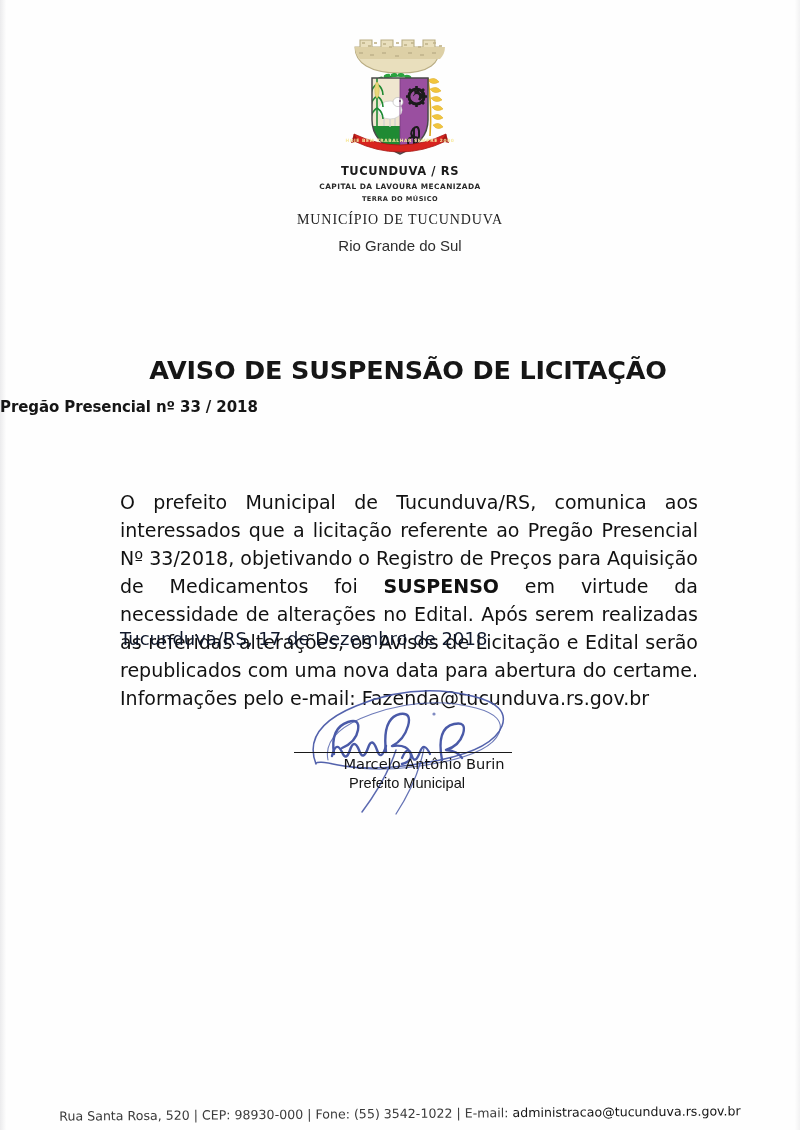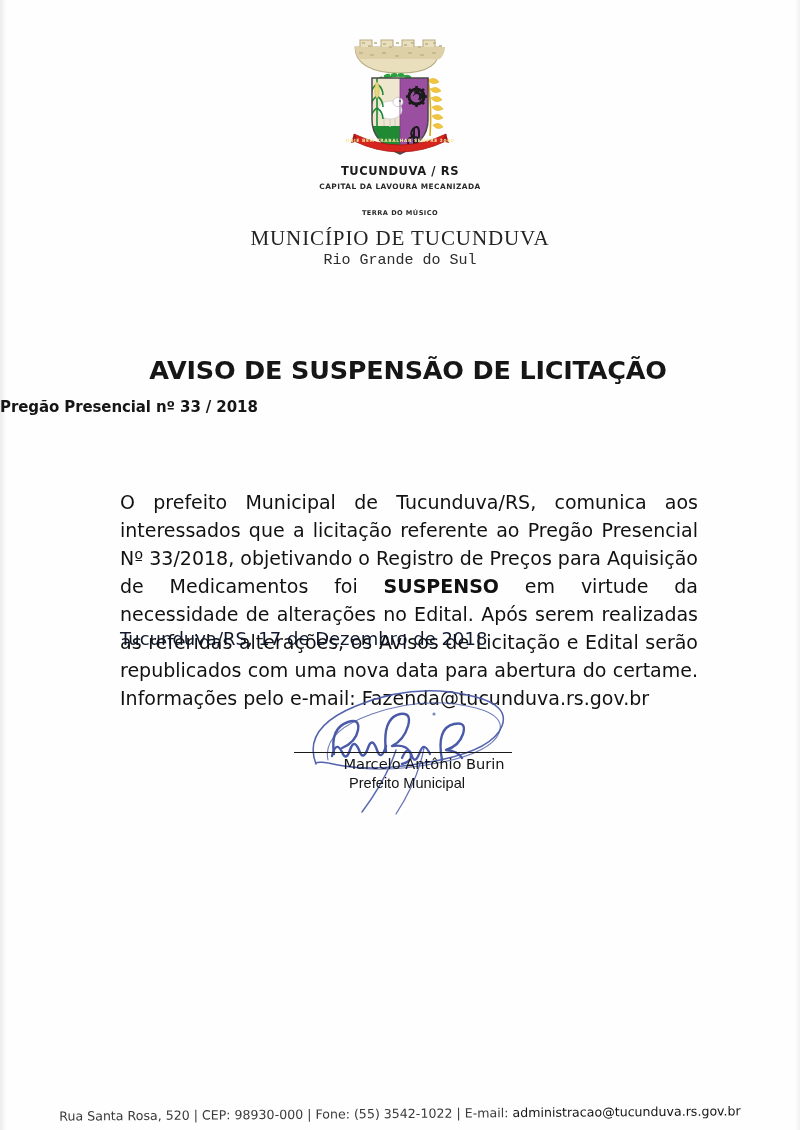--- a/index.html
+++ b/index.html
@@ -60,34 +60,34 @@
     letter-spacing: .45px;
     color: #2a2a2a;
     margin-top: 4px;
   }
   .crest-line3 {
     font-family: "DejaVu Sans", sans-serif;
     font-weight: bold;
     font-size: 6.6px;
     letter-spacing: .45px;
     color: #2a2a2a;
-    margin-top: 18px;
+    margin-top: 4px;
   }
   #municipio-title {
     font-family: "Liberation Serif", serif;
-    font-size: 21px;
+    font-size: 14px;
     letter-spacing: .9px;
     color: #232323;
     margin-top: 9px;
   }
   #estado-title {
-    font-family: Liberation Mono, monospace;
+    font-family: Liberation Sans, sans-serif;
     font-size: 15px;
     color: #2d2d2d;
-    margin-top: 1px;
+    margin-top: 9px;
   }
 
   
   #doc-title {
     position: absolute;
     left: 8px;
     top: 355px;
     width: 800px;
     text-align: center;
     font-family: "DejaVu Sans", sans-serif;

